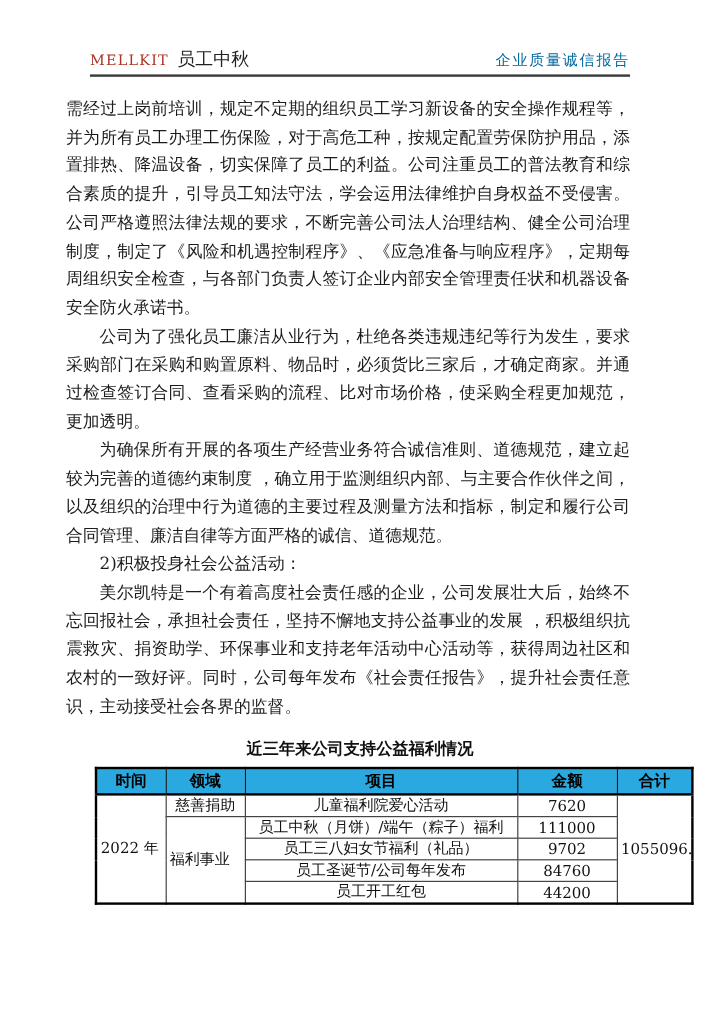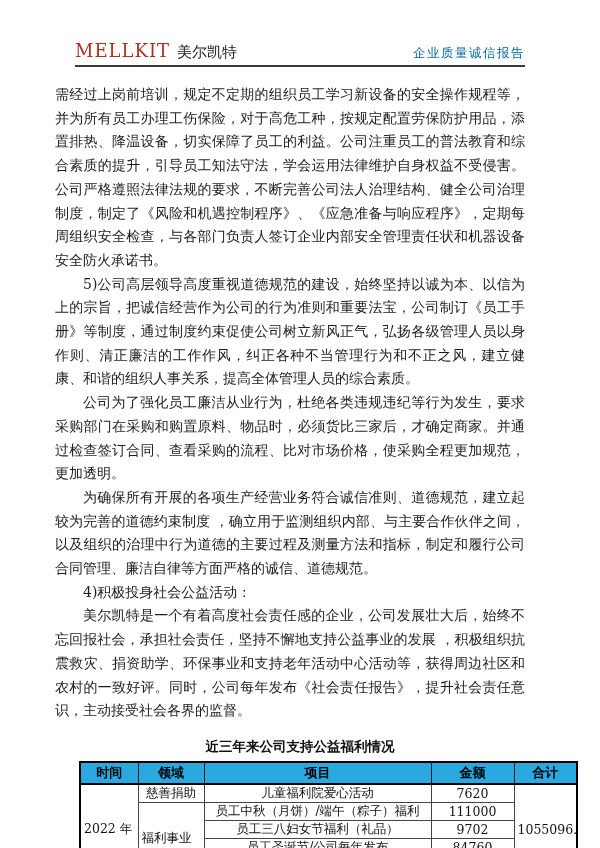--- a/index.html
+++ b/index.html
@@ -18,21 +18,21 @@
   .running-header {
     margin: 40px 75px 0 75px;
     display: flex;
     justify-content: space-between;
     align-items: flex-end;
     border-bottom: 2px solid #3a3a3a;
     padding-bottom: 3px;
   }
   .logo-group { display: flex; align-items: baseline; gap: 7px; }
   .logo-en {
-    font-size: 18px;
+    font-size: 12px;
     letter-spacing: 1px;
     color: #ad3226;
     font-family: "DejaVu Serif", "Liberation Serif", serif;
   }
   .logo-cn { font-size: 15px; color: #222222; }
   .report-title { font-size: 12.5px; letter-spacing: 1.5px; color: #0369a1; }
 
   
   .doc-body {
     margin: 16px 75px 0 55px;
@@ -94,31 +94,30 @@
   .welfare-table td.span-cell { text-align: left; }
 </style>
 </head>
 <body>
 
 <div class="page">
 
   <div class="running-header">
     <div class="logo-group">
       <span class="logo-en">MELLKIT</span>
-      <span class="logo-cn">美尔凯特</span>
+      <span class="logo-cn">员工中秋</span>
     </div>
     <div class="report-title">企业质量诚信报告</div>
   </div>
 
   <div class="doc-body">
     <p class="no-indent">需经过上岗前培训，规定不定期的组织员工学习新设备的安全操作规程等，并为所有员工办理工伤保险，对于高危工种，按规定配置劳保防护用品，添置排热、降温设备，切实保障了员工的利益。公司注重员工的普法教育和综合素质的提升，引导员工知法守法，学会运用法律维护自身权益不受侵害。公司严格遵照法律法规的要求，不断完善公司法人治理结构、健全公司治理制度，制定了《风险和机遇控制程序》、《应急准备与响应程序》，定期每周组织安全检查，与各部门负责人签订企业内部安全管理责任状和机器设备安全防火承诺书。</p>
-    <p>5)公司高层领导高度重视道德规范的建设，始终坚持以诚为本、以信为上的宗旨，把诚信经营作为公司的行为准则和重要法宝，公司制订《员工手册》等制度，通过制度约束促使公司树立新风正气，弘扬各级管理人员以身作则、清正廉洁的工作作风，纠正各种不当管理行为和不正之风，建立健康、和谐的组织人事关系，提高全体管理人员的综合素质。</p>
     <p>公司为了强化员工廉洁从业行为，杜绝各类违规违纪等行为发生，要求采购部门在采购和购置原料、物品时，必须货比三家后，才确定商家。并通过检查签订合同、查看采购的流程、比对市场价格，使采购全程更加规范，更加透明。</p>
     <p>为确保所有开展的各项生产经营业务符合诚信准则、道德规范，建立起较为完善的道德约束制度 ，确立用于监测组织内部、与主要合作伙伴之间，以及组织的治理中行为道德的主要过程及测量方法和指标，制定和履行公司合同管理、廉洁自律等方面严格的诚信、道德规范。</p>
-    <p>4)积极投身社会公益活动：</p>
+    <p>2)积极投身社会公益活动：</p>
     <p>美尔凯特是一个有着高度社会责任感的企业，公司发展壮大后，始终不忘回报社会，承担社会责任，坚持不懈地支持公益事业的发展 ，积极组织抗震救灾、捐资助学、环保事业和支持老年活动中心活动等，获得周边社区和农村的一致好评。同时，公司每年发布《社会责任报告》，提升社会责任意识，主动接受社会各界的监督。</p>
   </div>
 
   <div class="table-title">近三年来公司支持公益福利情况</div>
 
   <table class="welfare-table">
     <colgroup>
       <col class="c-time">
         <col class="c-domain">
         <col class="c-proj">

